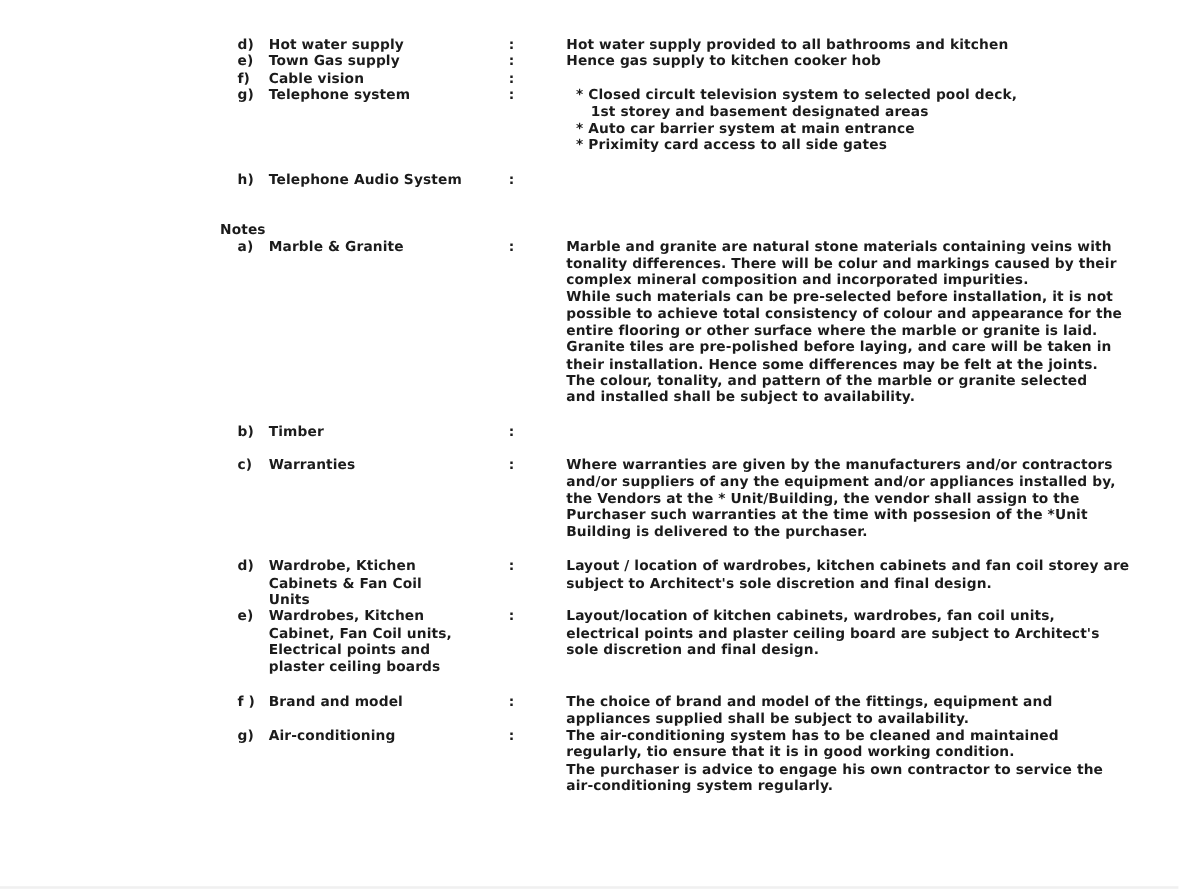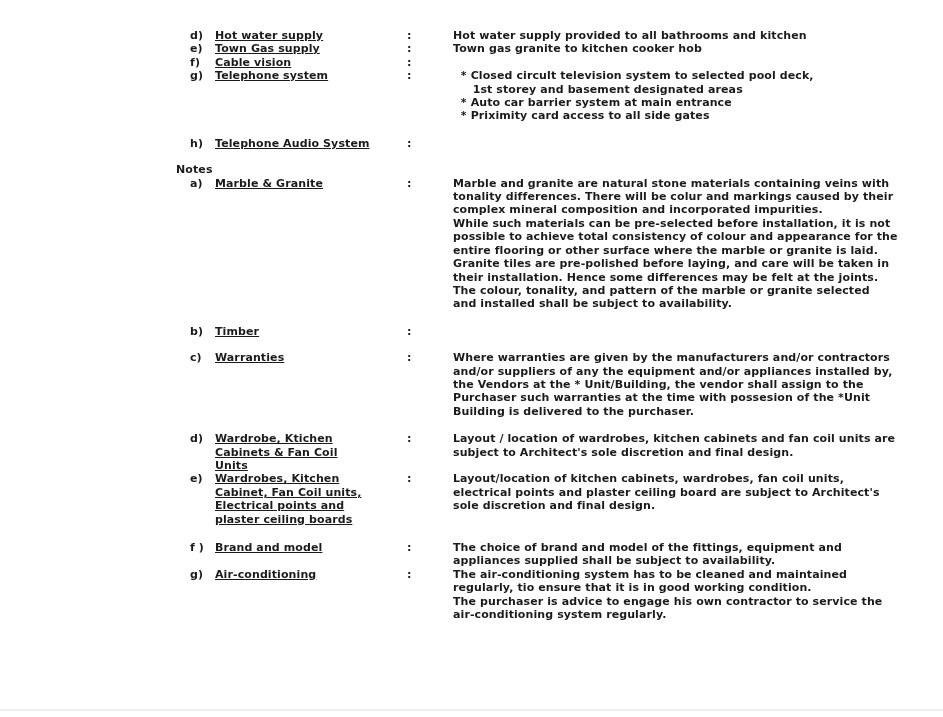--- a/index.html
+++ b/index.html
@@ -32,35 +32,34 @@
   }
   .col-letter {
     flex: 0 0 25px;
     width: 25px;
     white-space: pre;
   }
   .col-name {
     flex: 0 0 192px;
     width: 192px;
     white-space: pre-wrap;
-    text-decoration: underline;
   }
   .col-colon {
     flex: 0 0 14px;
     width: 14px;
   }
   .col-desc {
     flex: 1 1 auto;
     max-width: 522px;
     white-space: pre-wrap;
     margin-left: 32px;
   }
   .notes-heading {
     margin-left: -14px;
-    margin-top: 13px;
+    margin-top: 27px;
   }
   .gap-sm { margin-top: 13px; }
   .gap-md { margin-top: 14px; }
   .gap-lg { margin-top: 15px; }
   .bottom-rule {
     position: absolute;
     left: 0;
     right: 0;
     top: 709px;
     height: 2px;
@@ -77,21 +76,21 @@
       <span class="col-letter">d)</span>
       <span class="col-name">Hot water supply</span>
       <span class="col-colon">:</span>
       <span class="col-desc">Hot water supply provided to all bathrooms and kitchen</span>
     </div>
 
     <div class="row">
       <span class="col-letter">e)</span>
       <span class="col-name">Town Gas supply</span>
       <span class="col-colon">:</span>
-      <span class="col-desc">Town gas granite to kitchen cooker hob</span>
+      <span class="col-desc">Hence gas supply to kitchen cooker hob</span>
     </div>
 
     <div class="row">
       <span class="col-letter">f)</span>
       <span class="col-name">Cable vision</span>
       <span class="col-colon">:</span>
     </div>
 
     <div class="row">
       <span class="col-letter">g)</span>
@@ -143,21 +142,21 @@
 Purchaser such warranties at the time with possesion of the *Unit
 Building is delivered to the purchaser.</span>
     </div>
 
     <div class="row gap-md">
       <span class="col-letter">d)</span>
       <span class="col-name">Wardrobe, Ktichen
 Cabinets &amp; Fan Coil
 Units</span>
       <span class="col-colon">:</span>
-      <span class="col-desc">Layout / location of wardrobes, kitchen cabinets and fan coil units are
+      <span class="col-desc">Layout / location of wardrobes, kitchen cabinets and fan coil storey are
 subject to Architect's sole discretion and final design.</span>
     </div>
 
     <div class="row">
       <span class="col-letter">e)</span>
       <span class="col-name">Wardrobes, Kitchen
 Cabinet, Fan Coil units,
 Electrical points and
 plaster ceiling boards</span>
       <span class="col-colon">:</span>

